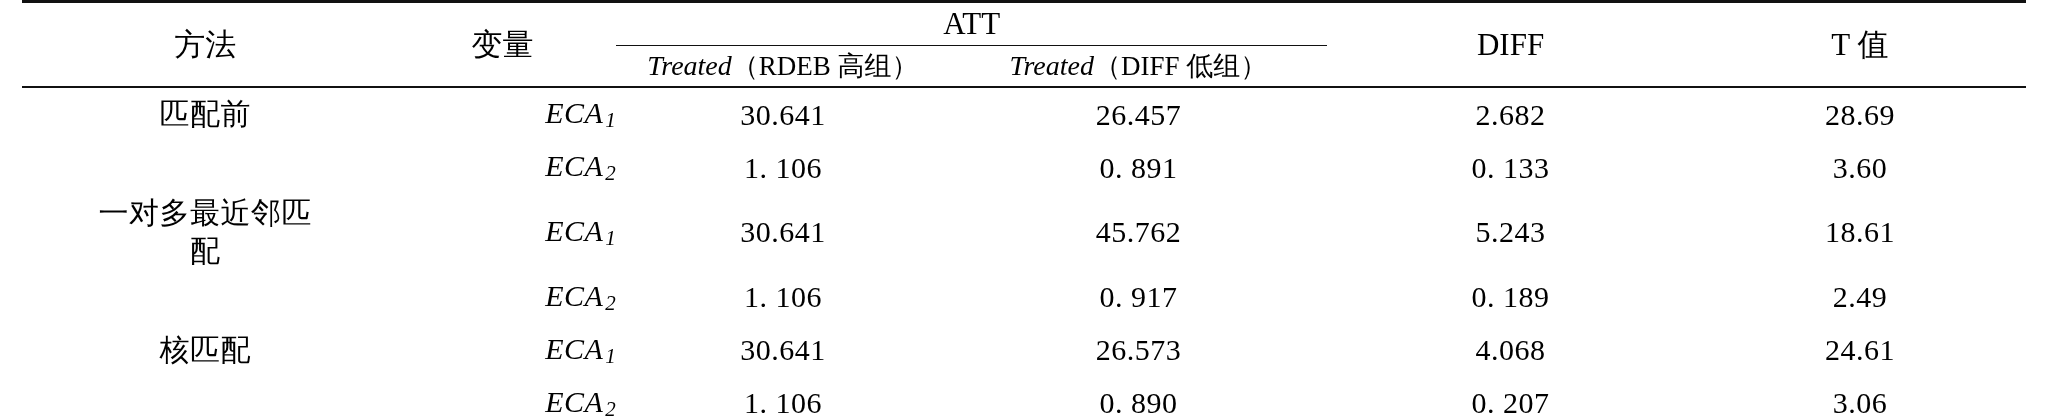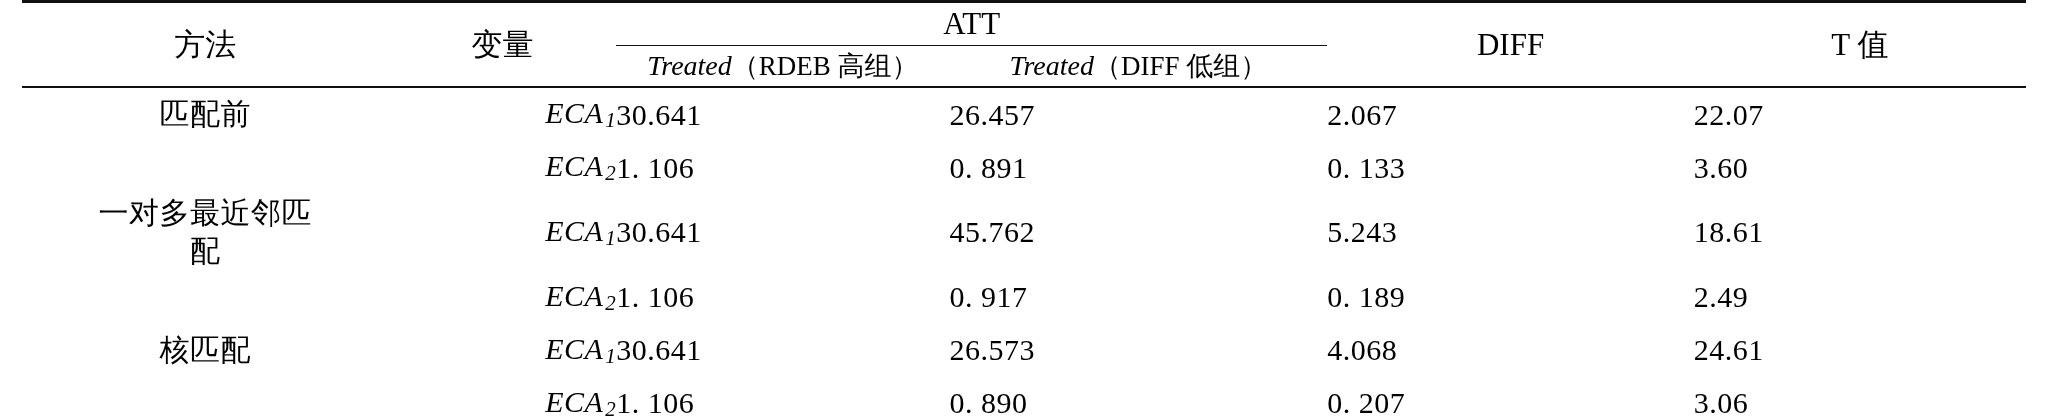--- a/index.html
+++ b/index.html
@@ -80,20 +80,21 @@
   .hdr-sub .ital {
     font-style: italic;
   }
   .sub-pair {
     white-space: nowrap;
   }
 
   td.body-cell {
     font-size: 30px;
     height: 53px;
+    text-align: center;
     letter-spacing: 0.5px;
   }
   td.method-cell {
     font-size: 30px;
     text-align: center;
     padding-left: 38px;
     line-height: 1.28;
   }
   td.var-cell {
     font-size: 30px;
@@ -146,22 +147,22 @@
     </thead>
     <tbody>
       <tr>
         <td class="body-cell method-cell">
           <span class="method-two-line">匹配前</span>
           <span class="method-two-line"></span>
         </td>
         <td class="body-cell var-cell"><span>ECA</span><span class="sub">1</span></td>
         <td class="body-cell num">30.641</td>
         <td class="body-cell num">26.457</td>
-        <td class="body-cell num">2.067</td>
-        <td class="body-cell num">22.07</td>
+        <td class="body-cell num">2.682</td>
+        <td class="body-cell num">28.69</td>
       </tr>
       <tr>
         <td class="body-cell method-cell">
           <span class="method-two-line"></span>
           <span class="method-two-line"></span>
         </td>
         <td class="body-cell var-cell"><span>ECA</span><span class="sub">2</span></td>
         <td class="body-cell num">1. 106</td>
         <td class="body-cell num">0. 891</td>
         <td class="body-cell num">0. 133</td>

